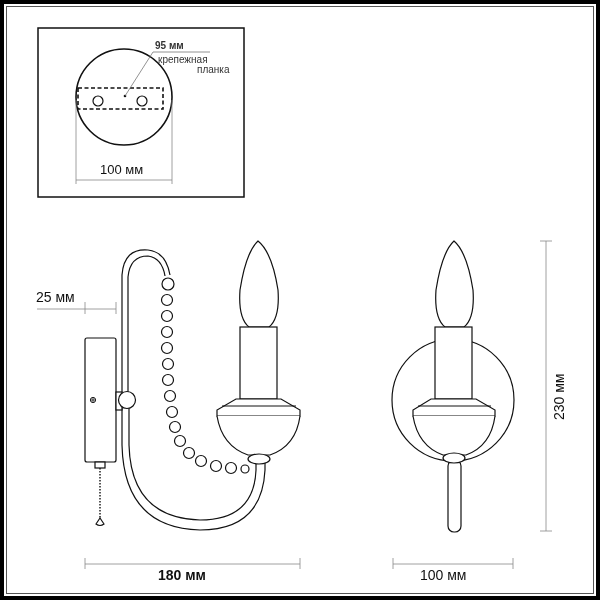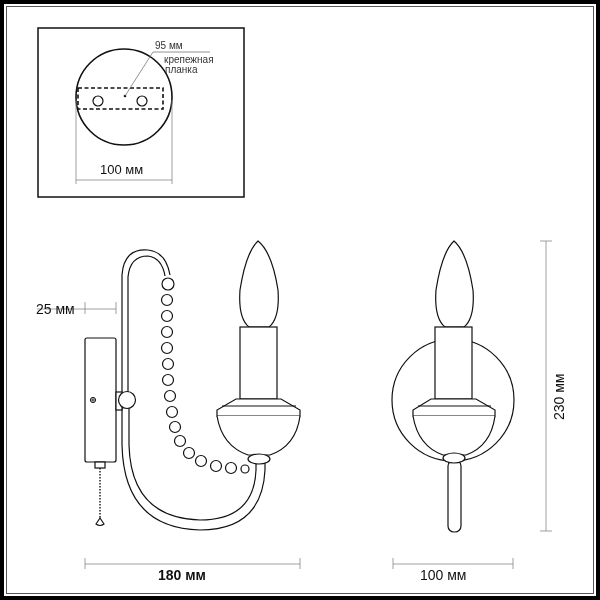--- a/index.html
+++ b/index.html
@@ -107,22 +107,22 @@
     <line x1="546" y1="241" x2="546" y2="531" stroke="#888" stroke-width="0.8"></line>
     <line x1="540" y1="241" x2="552" y2="241" stroke="#888" stroke-width="0.8"></line>
     <line x1="540" y1="531" x2="552" y2="531" stroke="#888" stroke-width="0.8"></line>
 
     <line x1="393" y1="564" x2="513" y2="564" stroke="#888" stroke-width="0.8"></line>
     <line x1="393" y1="558" x2="393" y2="569" stroke="#888" stroke-width="0.8"></line>
     <line x1="513" y1="558" x2="513" y2="569" stroke="#888" stroke-width="0.8"></line>
   </g>
 </svg>
 
-<div class="lbl lbl-sm" style="left:155px; top:41px;">95 мм</div>
-<div class="lbl lbl-sm" style="left:164px; top:55px;">крепежная</div>
-<div class="lbl lbl-sm" style="left:165px; top:65px;">планка</div>
+<div class="lbl lbl-sm" style="left:155px; top:41px;font-weight:bold;">95 мм</div>
+<div class="lbl lbl-sm" style="left:158px; top:55px;">крепежная</div>
+<div class="lbl lbl-sm" style="left:165px; top:65px;padding-left:32px;">планка</div>
 <div class="lbl lbl-md" style="left:100px; top:163px; font-size:13px;">100 мм</div>
 
-<div class="lbl lbl-md" style="left:36px; top:302px;">25 мм</div>
+<div class="lbl lbl-md" style="left:36px; top:290px;">25 мм</div>
 <div class="lbl lbl-md" style="left:158px; top:568px;font-weight:bold;">180 мм</div>
 
 <div class="lbl lbl-md" style="left:420px; top:568px;">100 мм</div>
 <div class="lbl lbl-md lbl-vert" style="left:552px; top:420px;">230 мм</div>
 
 </body></html>

